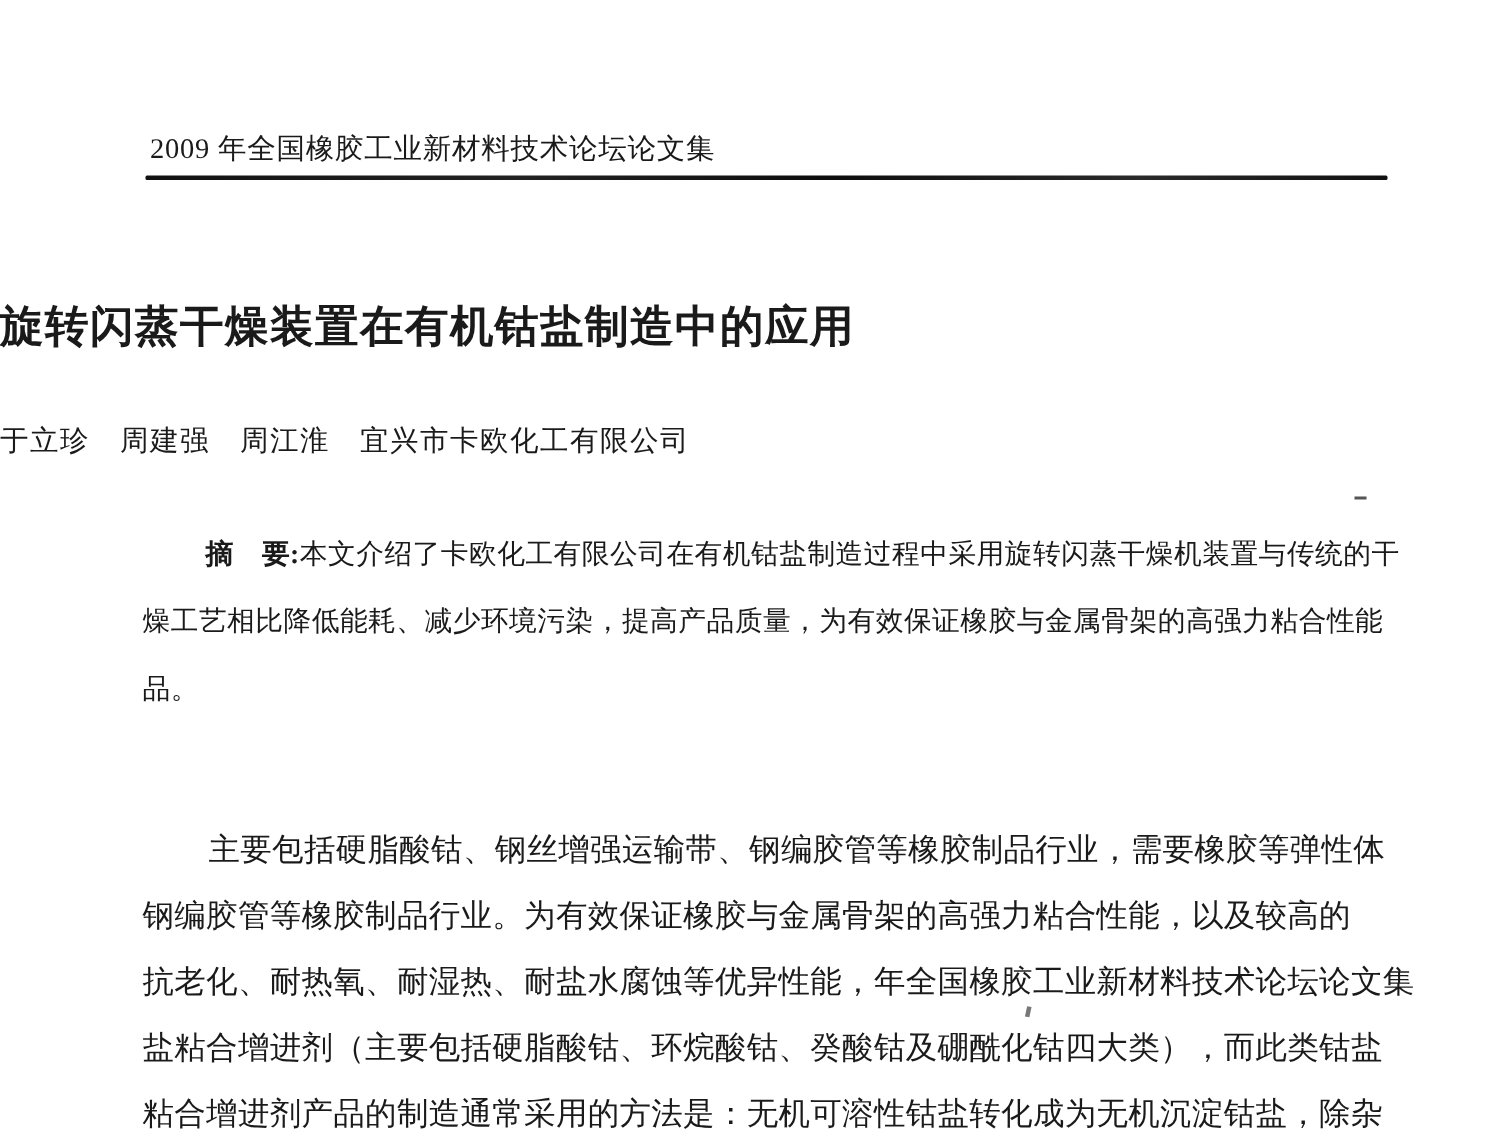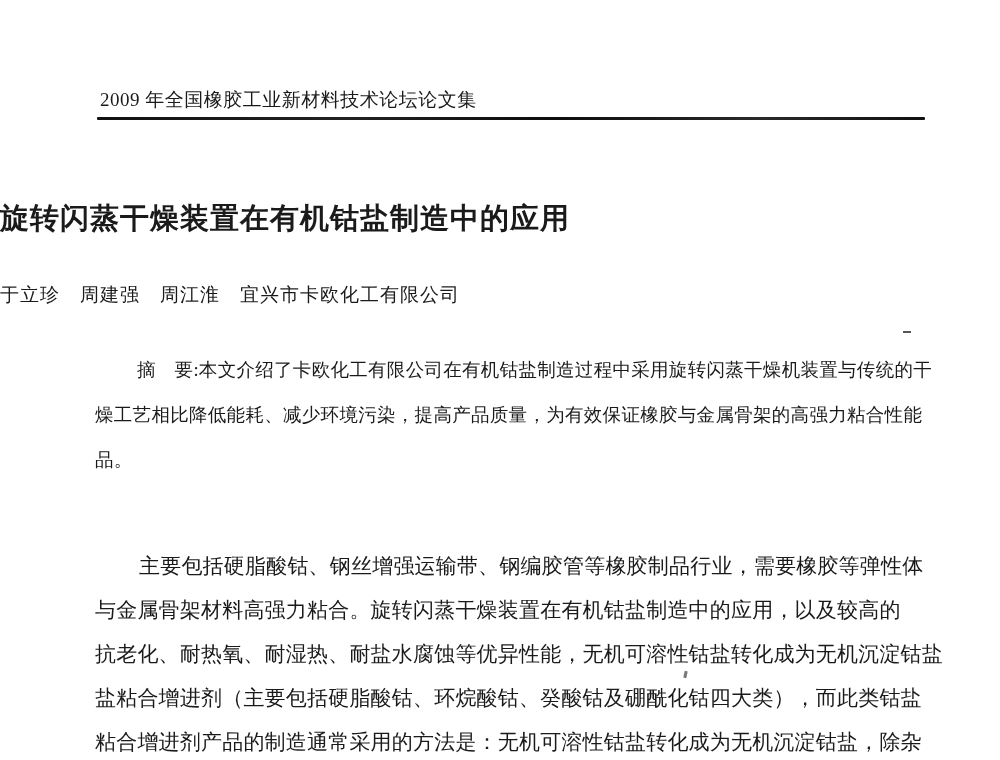--- a/index.html
+++ b/index.html
@@ -88,21 +88,21 @@
     line-height: 45px;
     letter-spacing: 0.3px;
   }
   .abstract-block .line, .body-block .line {
     white-space: nowrap;
   }
   .indented {
     text-indent: 42px;
   }
   .lead-label {
-    font-weight: normal;
+    font-weight: bold;
   }
   
   .keywords-line {
     position: absolute;
     left: 95px;
     top: 481px;
     width: 830px;
     font-size: 18.5px;
     line-height: 34px;
     letter-spacing: 0.5px;
@@ -147,19 +147,19 @@
     <div class="line indented">
       <span class="lead-label">摘　要:</span><span>本文介绍了卡欧化工有限公司在有机钴盐制造过程中采用旋转闪蒸干燥机装置与传统的干</span>
     </div>
     <div class="line">燥工艺相比降低能耗、减少环境污染，提高产品质量，为有效保证橡胶与金属骨架的高强力粘合性能</div>
     <div class="line">品。</div>
   </div>
 
 
   <div class="body-block">
     <div class="line indented">主要包括硬脂酸钴、钢丝增强运输带、钢编胶管等橡胶制品行业，需要橡胶等弹性体</div>
-    <div class="line">与金属骨架材料高强力粘合。旋转闪蒸干燥装置在有机钴盐制造中的应用，以及较高的</div>
-    <div class="line">抗老化、耐热氧、耐湿热、耐盐水腐蚀等优异性能，无机可溶性钴盐转化成为无机沉淀钴盐</div>
+    <div class="line">钢编胶管等橡胶制品行业。为有效保证橡胶与金属骨架的高强力粘合性能，以及较高的</div>
+    <div class="line">抗老化、耐热氧、耐湿热、耐盐水腐蚀等优异性能，年全国橡胶工业新材料技术论坛论文集</div>
     <div class="line">盐粘合增进剂（主要包括硬脂酸钴、环烷酸钴、癸酸钴及硼酰化钴四大类），而此类钴盐</div>
     <div class="line">粘合增进剂产品的制造通常采用的方法是：无机可溶性钴盐转化成为无机沉淀钴盐，除杂</div>
   </div>
 
 </div>
 
 </body></html>

